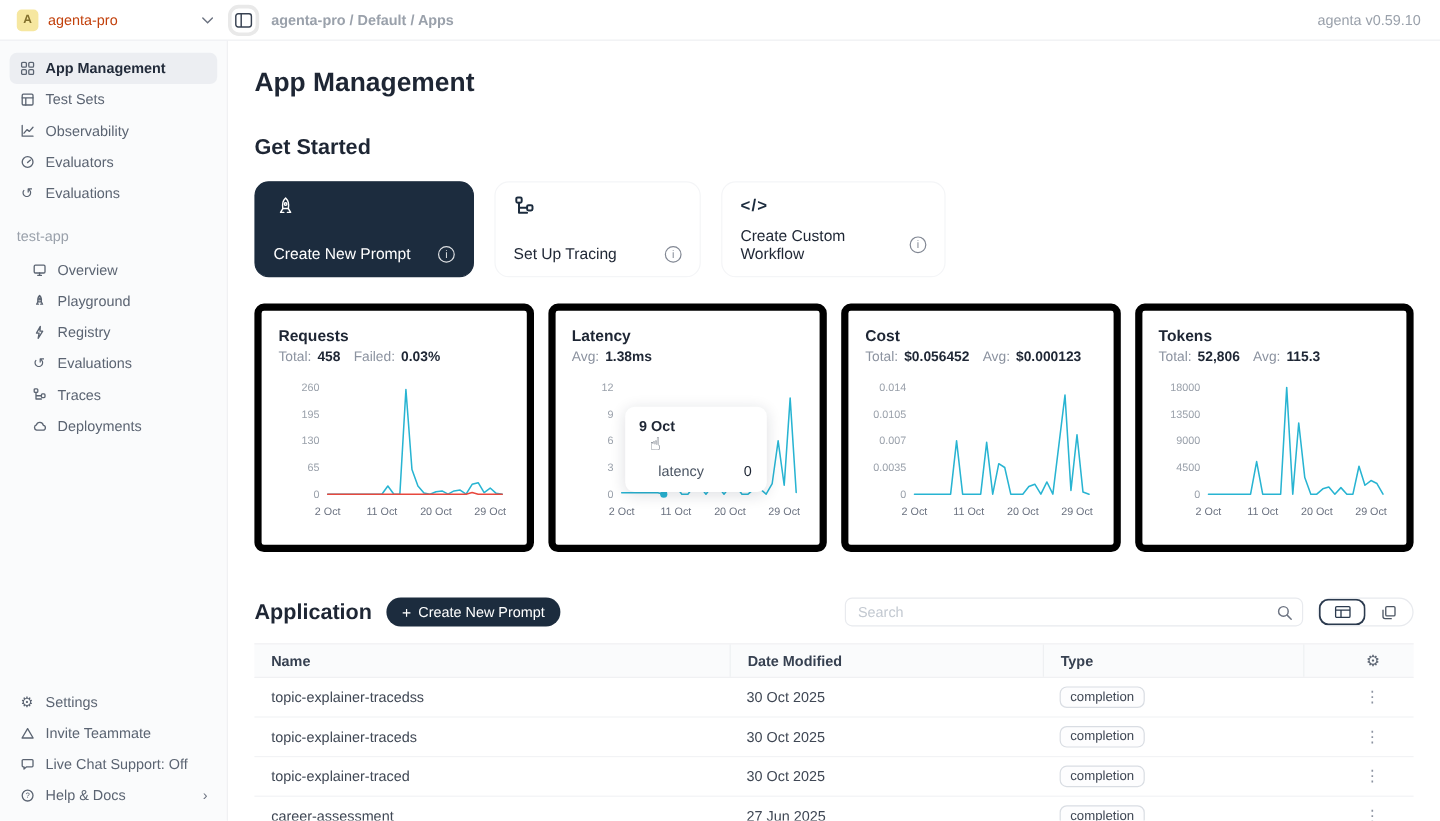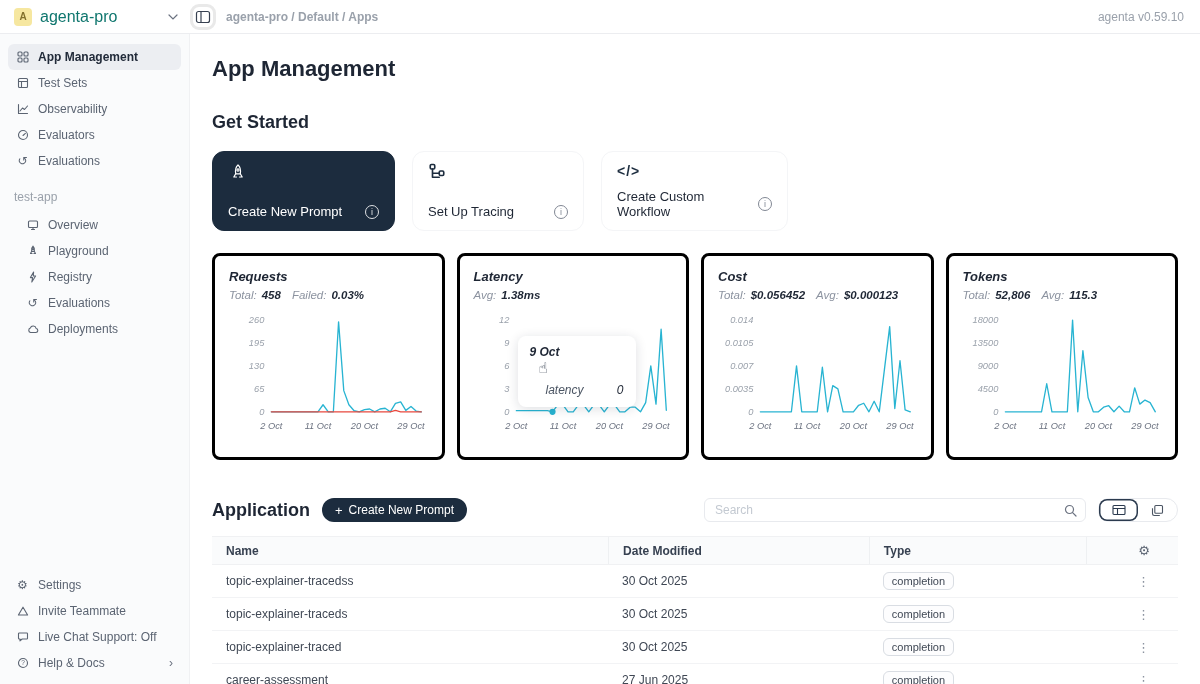--- a/index.html
+++ b/index.html
@@ -9,21 +9,21 @@
     font-family:"Liberation Sans","DejaVu Sans",sans-serif;
     background:#fff; color:#1f2937; font-size:12px;
   }
   svg { display:block; }
   .stroke-ic { fill:none; stroke:#5b6472; stroke-width:1.1; stroke-linecap:round; stroke-linejoin:round; }
   
   .topbar { display:flex; align-items:center; height:34px; border-bottom:1px solid #ecedf0; }
   .ws { width:190px; display:flex; align-items:center; gap:8px; padding:0 12px 0 14px; flex:none; }
   .avatar { width:18px; height:18px; border-radius:4px; background:#f6e7a0; color:#82702c;
             font-size:10px; font-weight:700; display:flex; align-items:center; justify-content:center; flex:none; }
-  .ws-name { font-size:16px; color:#0f766e; font-weight:500; }
+  .ws-name { font-size:12px; color:#c2410c; font-weight:500; }
   .ws-chevron { margin-left:auto; }
   .toggle-btn { width:26px; height:26px; border:3px solid #e9e9e9; border-radius:9px; background:#fff;
                 display:flex; align-items:center; justify-content:center; margin-right:10px; flex:none; }
   .crumb { font-size:12px; color:#9aa1ab;font-weight:bold; }
   .version { margin-left:auto; padding-right:16px; font-size:12px; color:#9aa1ab; }
   
   .sidebar { position:absolute; top:34px; left:0; bottom:0; width:190px; background:#fafbfc;
              border-right:1px solid #f0f1f3; display:flex; flex-direction:column; padding:10px 8px 8px; }
   .nav-item { display:flex; align-items:center; gap:9px; height:26px; padding:0 8px; border-radius:6px;
               font-size:12px; color:#5b6472; cursor:default; white-space:nowrap; }
@@ -43,21 +43,21 @@
   .gs-card { height:80px; border-radius:12px; padding:11px 15px; background:#fff; border:1px solid #f4f5f7;
              display:flex; flex-direction:column; justify-content:space-between; }
   .gs-card.dark { background:#1c2c3e; border-color:#1c2c3e; color:#fff; }
   .gs-card.w1 { width:183px; } .gs-card.w2 { width:172px; } .gs-card.w3 { width:187px; }
   .gs-bottom { display:flex; align-items:center; justify-content:space-between; gap:14px; font-size:13px; font-weight:500; }
   .info-i { width:14px; height:14px; border:1px solid currentColor; border-radius:50%; font-size:9px;
             display:flex; align-items:center; justify-content:center; opacity:.85; flex:none; }
   .code-glyph { font-size:14px; font-weight:700; color:#1c2c3e; letter-spacing:1px; }
   
   .charts-row { display:flex; gap:12px; }
-  .chart-card { flex:1; border:3px solid #000000; border-radius:8px; height:207px; padding:13px 14px; position:relative; background:#fff;font-style:italic; }
+  .chart-card { flex:1; border:6px solid #000000; border-radius:8px; height:207px; padding:13px 14px; position:relative; background:#fff; }
   .chart-title { font-size:13px; font-weight:700; color:#1e2634; }
   .chart-stats { font-size:11.5px; color:#8c93a0; margin-top:5px; display:flex; gap:5px; }
   .stat-value { color:#1e2634; font-weight:700; margin-right:6px; }
   .chart-plot { margin-top:12px; }
   .chart-plot svg text { font-size:10.5px; fill:#9aa1ab; }
   .chart-plot svg text.xtick { fill:#6b7280; }
   .chart-tooltip { position:absolute; left:58px; top:80px; width:118px; background:#fff; border-radius:8px;
                    box-shadow:0 2px 12px rgba(20,30,50,.14); padding:9px 12px 10px; z-index:3; }
   .tt-date { font-size:12px; font-weight:600; color:#1e2634; }
   .tt-cursor { font-size:15px; color:#374151; margin:1px 0 8px 9px; line-height:1; }
@@ -187,20 +187,30 @@
       </span>
     <span>Registry</span>
   </div>
   <div class="nav-item sub">
     <span class="ic glyph">↺</span>
     <span>Evaluations</span>
   </div>
   <div class="nav-item sub">
     <span class="ic">
         <svg width="12" height="12" viewBox="0 0 12 12" class="stroke-ic">
+          <rect x="1.5" y="1" width="3" height="3" rx="0.8"></rect>
+          <path d="M3 4v5.5h4.5M3 6.8h4.5"></path>
+          <rect x="7.5" y="5.3" width="3" height="3" rx="0.8"></rect>
+        </svg>
+      </span>
+    <span>Traces</span>
+  </div>
+  <div class="nav-item sub">
+    <span class="ic">
+        <svg width="12" height="12" viewBox="0 0 12 12" class="stroke-ic">
           <path d="M3.5 9.5h5.3a2 2 0 0 0 .3-3.98A3 3 0 0 0 3.3 5.1 2.3 2.3 0 0 0 3.5 9.5z"></path>
         </svg>
       </span>
     <span>Deployments</span>
   </div>
 
   <div class="sidebar-bottom">
     <div class="nav-item">
       <span class="ic glyph">⚙</span>
       <span>Settings</span>

